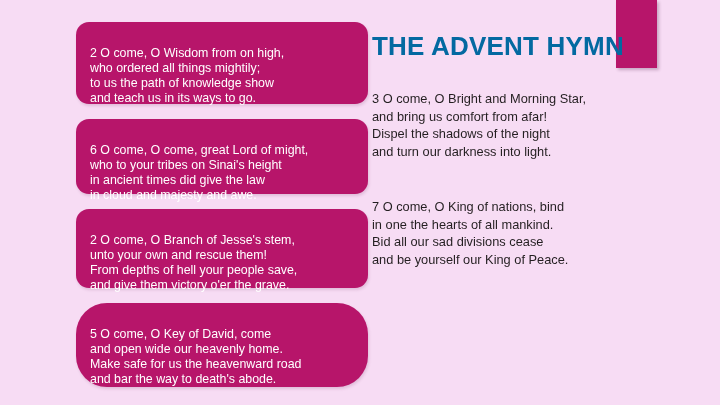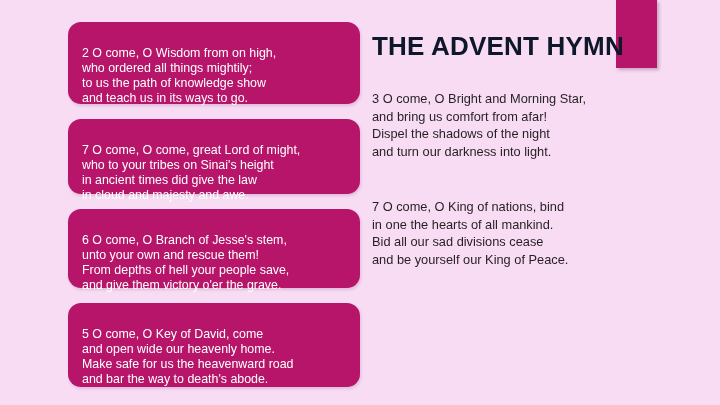--- a/index.html
+++ b/index.html
@@ -30,49 +30,49 @@
     background: #b7156a;
     box-shadow: 2px 2px 3px rgba(90, 40, 80, 0.30);
   }
 
   
   .slide-title {
     position: absolute;
     left: 372px;
     top: 33px;
     width: 280px;
-    color: #0f172a;
+    color: #0369a1;
     font-family: "Liberation Sans", sans-serif;
     font-weight: bold;
     font-size: 26px;
     letter-spacing: 0.2px;
     line-height: 1.05;
     white-space: nowrap;
   }
 
   
   .verse-card {
     position: absolute;
-    left: 68px;
+    left: 76px;
     width: 292px;
     background: #b7156a;
     border-radius: 13px;
     box-sizing: border-box;
     padding: 9px 12px 16px 14px;
     color: #ffffff;
     font-family: "Liberation Sans", sans-serif;
     font-size: 12.4px;
     line-height: 14.9px;
     white-space: pre-line;
     box-shadow: 1px 2px 3px rgba(120, 50, 100, 0.18);
   }
   .verse-card.c1 { top: 22px;  height: 82px; }
   .verse-card.c2 { top: 119px; height: 75px; }
   .verse-card.c3 { top: 209px; height: 79px; }
-  .verse-card.c4 { top: 303px; height: 84px; }
+  .verse-card.c4 { top: 303px; height: 84px; border-radius: 31px; }
 
   
   .right-verse {
     position: absolute;
     left: 372px;
     width: 300px;
     color: #241f21;
     font-family: "Liberation Sans", sans-serif;
     font-size: 12.8px;
     line-height: 17.6px;
@@ -92,28 +92,28 @@
   <div class="slide-title">THE ADVENT HYMN</div>
 
   <div class="verse-card c1">
     <span>2 O come, O Wisdom from on high,
 who ordered all things mightily;
 to us the path of knowledge show
 and teach us in its ways to go.</span>
   </div>
 
   <div class="verse-card c2">
-    <span>7 O come, O come, great Lord of might,
+    <span>6 O come, O come, great Lord of might,
 who to your tribes on Sinai's height
 in ancient times did give the law
 in cloud and majesty and awe.</span>
   </div>
 
   <div class="verse-card c3">
-    <span>6 O come, O Branch of Jesse's stem,
+    <span>2 O come, O Branch of Jesse's stem,
 unto your own and rescue them!
 From depths of hell your people save,
 and give them victory o'er the grave.</span>
   </div>
 
   <div class="verse-card c4">
     <span>5 O come, O Key of David, come
 and open wide our heavenly home.
 Make safe for us the heavenward road
 and bar the way to death's abode.</span>

